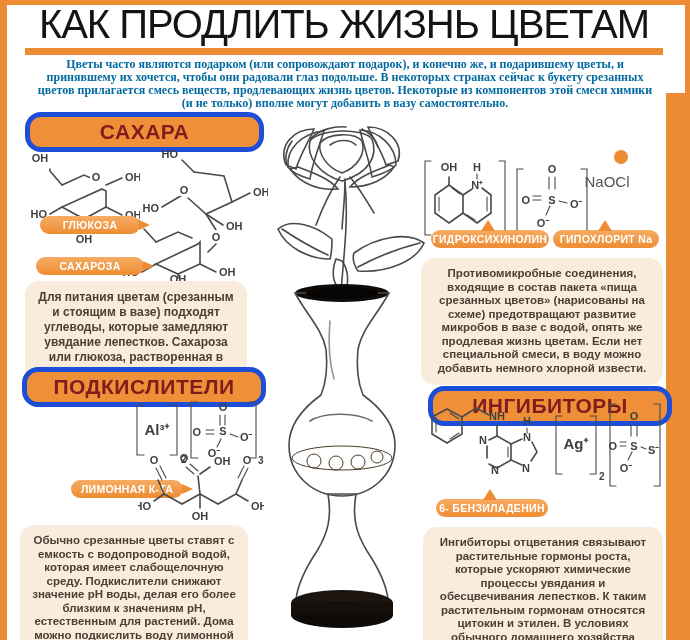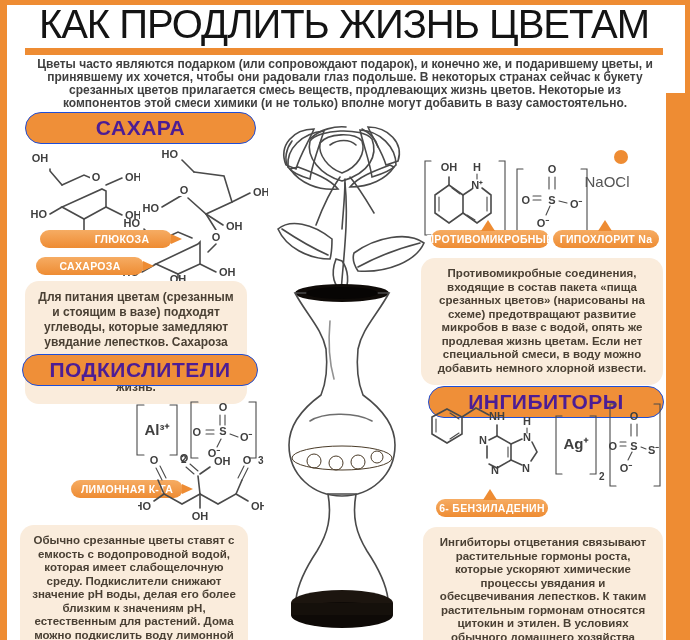--- a/index.html
+++ b/index.html
@@ -8,23 +8,23 @@
   
   .b-left{position:absolute;left:0;top:0;width:7px;height:640px;background:#EE8C33;}
   .b-top{position:absolute;left:0;top:0;width:690px;height:5px;background:#EE8C33;}
   .b-right-thin{position:absolute;right:0;top:0;width:5px;height:100px;background:#EE8C33;}
   .b-right-band{position:absolute;left:666px;top:93px;width:24px;height:547px;background:#EE8C33;}
   
   .title{position:absolute;top:2px;left:14px;width:660px;text-align:center;
          font-size:40px;font-weight:normal;letter-spacing:-1px;color:#141414;white-space:nowrap;}
   .title-bar{position:absolute;left:25px;top:48px;width:638px;height:7px;background:#EE8C33;}
   .intro{position:absolute;top:58px;left:34px;width:622px;text-align:center;
-         font-size:12px;font-weight:bold;line-height:12.9px;color:#404040;margin:0;}
-  
-  .pill{position:absolute;background:#EF8F38;border:1px solid #1d4ed8;color:#4c1d95;
+         font-size:12px;font-weight:bold;line-height:12.9px;color:#0369a1;margin:0;font-family:Liberation Serif, serif;}
+  
+  .pill{position:absolute;background:#EF8F38;border:5px solid #1d4ed8;color:#7f1d1d;
         font-weight:bold;text-align:center;border-radius:16px;
         display:flex;align-items:center;justify-content:center;letter-spacing:.5px;}
   
   .tag{position:absolute;background:linear-gradient(#F6AC63,#EE8C33);color:#ffffff;
        font-weight:bold;font-size:10.5px;text-align:center;border-radius:9px;height:18px;
        display:flex;align-items:center;justify-content:center;letter-spacing:.3px;}
   .tag.pt-right::after{content:"";position:absolute;left:calc(100% - 1px);top:4px;
        border-left:11px solid #EE8C33;border-top:5px solid transparent;border-bottom:5px solid transparent;}
   .tag.pt-up::before{content:"";position:absolute;bottom:calc(100% - 1px);left:42%;
        border-bottom:11px solid #EE8C33;border-left:7px solid transparent;border-right:7px solid transparent;}
@@ -93,26 +93,26 @@
     <text x="133" y="50" text-anchor="start">OH</text>
     <text x="106" y="84" text-anchor="start">OH</text>
     <text x="39" y="66" text-anchor="end">HO</text>
     <text x="96" y="95" text-anchor="middle">O</text>
     <text x="20" y="81" text-anchor="end">HO</text>
     <text x="19" y="130" text-anchor="end">HO</text>
     <text x="99" y="130" text-anchor="start">OH</text>
     <text x="58" y="137" text-anchor="middle">OH</text>
   </svg>
 
-  <div class="tag pt-right" style="left:40px;top:230px;width:100px;padding-left:32px;">ГЛЮКОЗА</div>
+  <div class="tag pt-right" style="left:40px;top:216px;width:100px;">ГЛЮКОЗА</div>
   <div class="tag pt-right" style="left:36px;top:257px;width:108px;">САХАРОЗА</div>
 
   <p class="note" style="left:25px;top:281px;width:222px;font-size:12px;line-height:1.25;">Для питания цветам (срезанным и стоящим в вазе) подходят углеводы, которые замедляют увядание лепестков. Сахароза или глюкоза, растворенная в воде для цветов продлит их жизнь.</p>
 
-  <div class="pill" style="left:22px;top:354px;width:234px;height:30px;font-size:21px;">ПОДКИСЛИТЕЛИ</div>
+  <div class="pill" style="left:22px;top:367px;width:234px;height:30px;font-size:21px;">ПОДКИСЛИТЕЛИ</div>
 
 
   <svg class="chem" style="left:132px;top:397px;" width="132" height="68" viewBox="0 0 132 68">
     <path class="thin" d="M12,8 L5,8 L5,58 L12,58"></path>
       <path class="thin" d="M38,8 L45,8 L45,58 L38,58"></path>
     <path class="thin" d="M66,5 L59,5 L59,61 L66,61"></path>
       <path class="thin" d="M117,5 L124,5 L124,61 L117,61"></path>
     <path class="thin" d="M88,18 L88,28 M93,18 L93,28"></path>
     <path class="thin" d="M74,33 L82,33 M74,37 L82,37"></path>
     <path class="thin" d="M98,37 L106,40"></path>
@@ -215,21 +215,21 @@
       <path class="thin" d="M129,63 L125,72"></path>
     <text x="131" y="61" text-anchor="middle">S</text>
     <text x="131" y="30" text-anchor="middle">O</text>
     <text x="109" y="61" text-anchor="end">O</text>
     <text x="149" y="65" text-anchor="start">O⁻</text>
     <text x="122" y="84" text-anchor="middle">O⁻</text>
     <circle class="dot" cx="200" cy="14" r="7"></circle>
     <text class="big" style="fill:#555555;font-weight:normal;" x="186" y="44" text-anchor="middle">NaOCl</text>
   </svg>
 
-  <div class="tag pt-up" style="left:431px;top:230px;width:118px;">ПРОТИВОМИКРОБНЫЕ</div>
+  <div class="tag pt-up" style="left:431px;top:230px;width:118px;">ГИДРОКСИХИНОЛИН</div>
   <div class="tag pt-up" style="left:553px;top:230px;width:106px;">ГИПОХЛОРИТ Na</div>
 
   <p class="note" style="left:421px;top:258px;width:242px;">Противомикробные соединения, входящие в состав пакета «пища срезанных цветов» (нарисованы на схеме) предотвращают развитие микробов в вазе с водой, опять же продлевая жизнь цветам. Если нет специальной смеси, в воду можно добавить немного хлорной извести.</p>
 
   <div class="pill" style="left:428px;top:386px;width:234px;height:30px;font-size:21px;">ИНГИБИТОРЫ</div>
 
   <svg class="chem" style="left:423px;top:392px;" width="130" height="106" viewBox="0 0 130 106">
     <path d="M24,17 L39,25 L39,42 L24,51 L9,42 L9,25 Z"></path>
     <path class="thin" d="M13,27 L13,40 M27,21 L36,27 M27,47 L36,41"></path>
     <path d="M39,25 L53,16 L66,23"></path>

